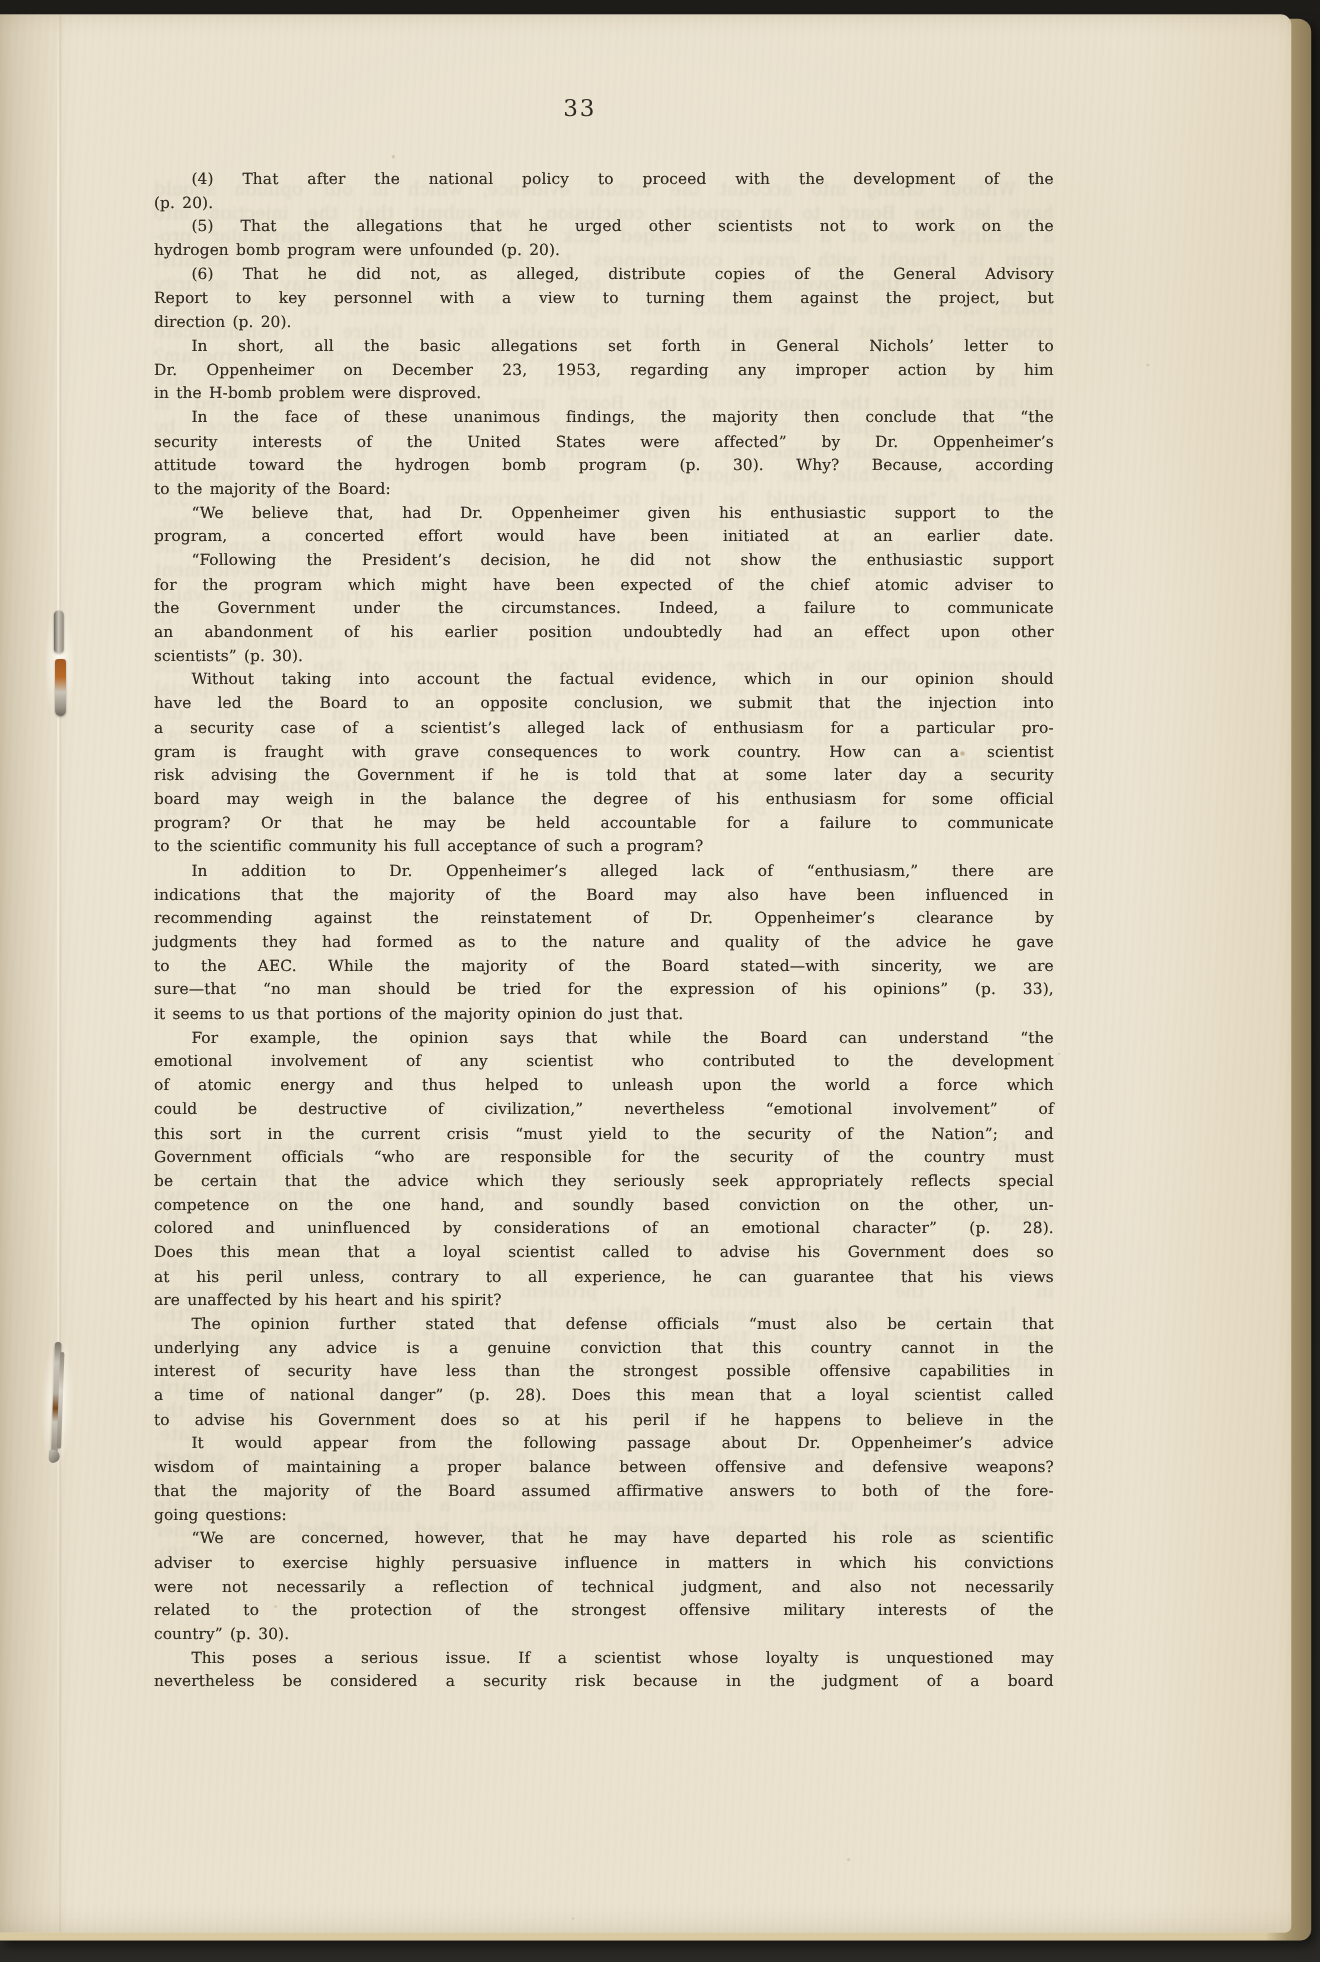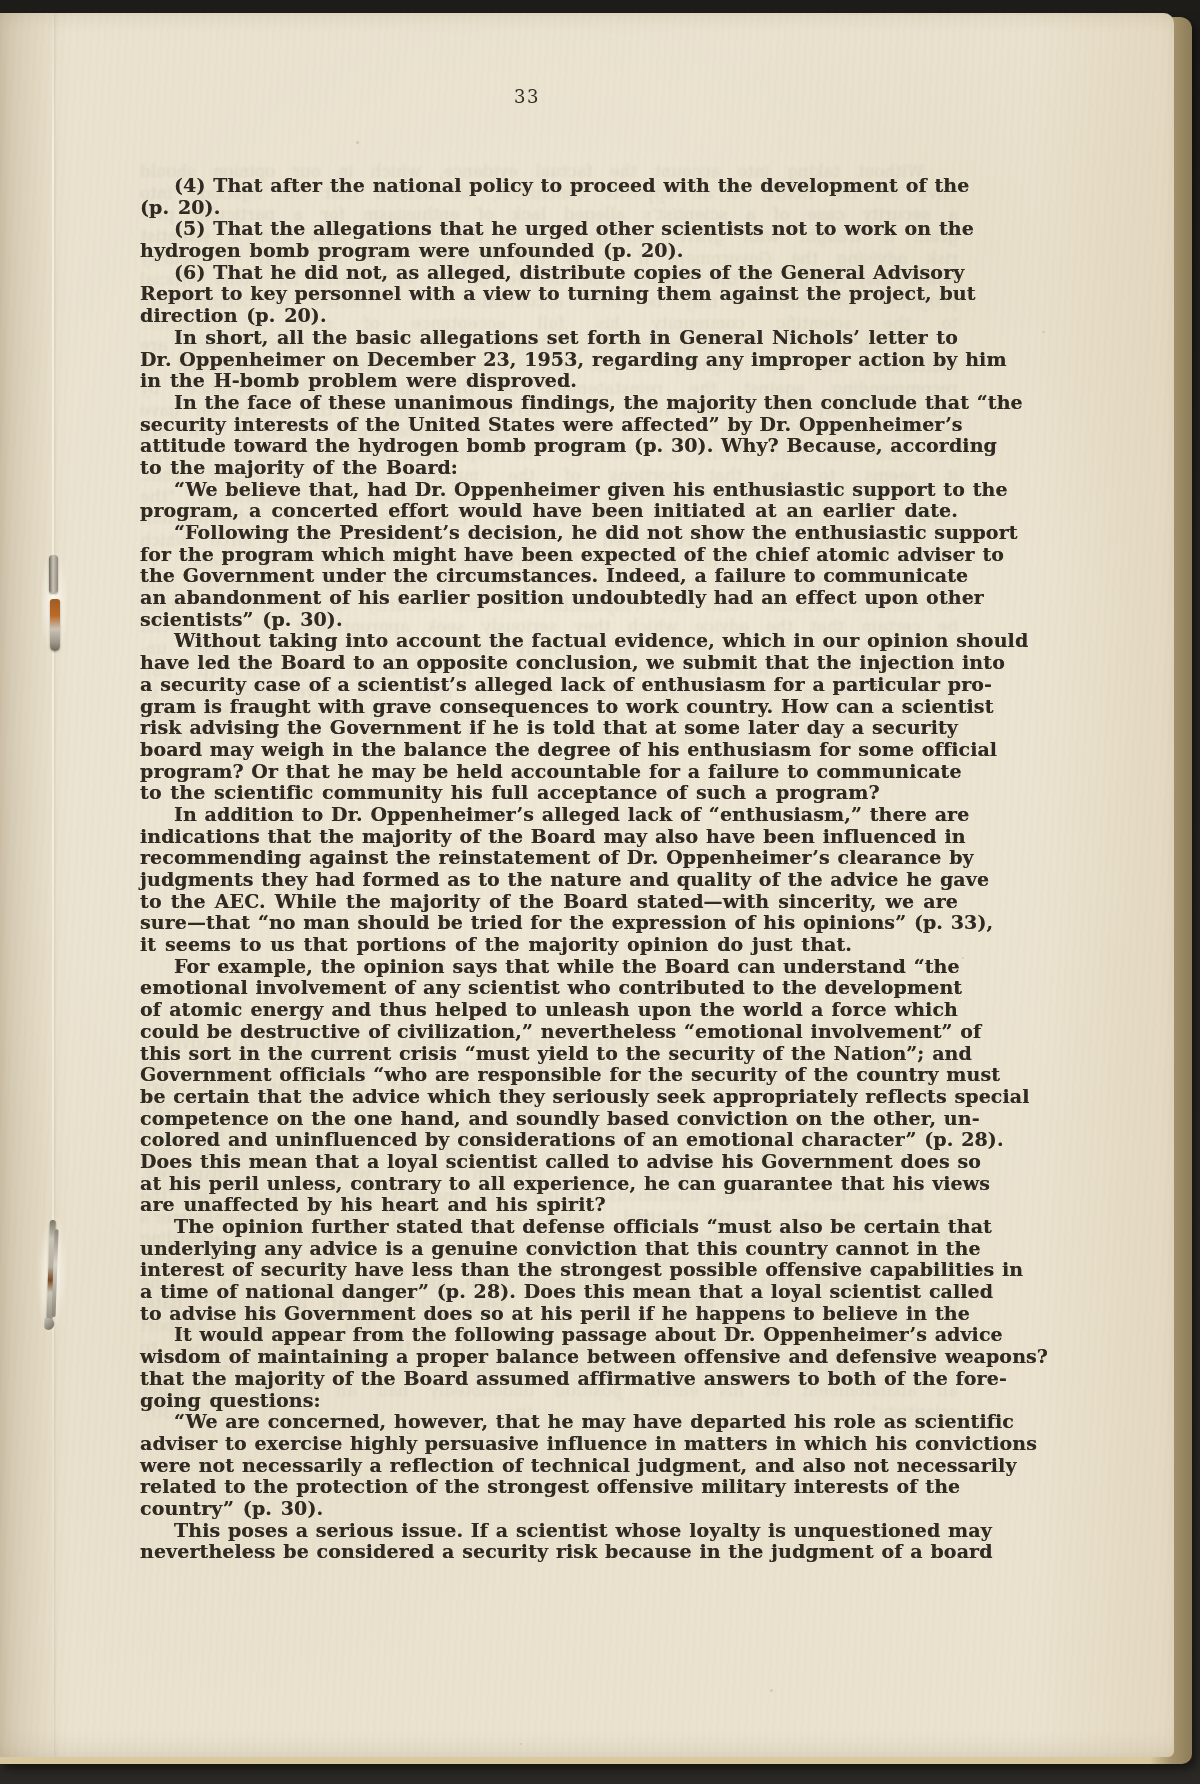--- a/index.html
+++ b/index.html
@@ -46,27 +46,26 @@
       radial-gradient(circle 380px at 20% 75%, rgba(185,165,125,.06), rgba(0,0,0,0)),
       repeating-linear-gradient(93deg, rgba(160,140,100,.025) 0 3px, rgba(0,0,0,0) 3px 7px);
   }
   .crease{
     position:absolute;left:52px;top:0;bottom:0;width:2px;
     background:linear-gradient(180deg, rgba(252,248,236,.0), rgba(252,248,236,.6) 8%, rgba(252,248,236,.45) 60%, rgba(252,248,236,.0));
     box-shadow:1.5px 0 1.5px rgba(110,90,60,.10);
   }
   .page-number{
     position:absolute;left:118px;top:73px;width:818px;
-    text-align:center;font-size:18px;letter-spacing:1.5px;color:var(--ink);
+    text-align:center;font-size:21px;letter-spacing:1.5px;color:var(--ink);
   }
   .text-block{
-    position:absolute;left:140px;top:162px;width:818px;
-    font-size:19px;line-height:21.7px;color:var(--ink);
+    position:absolute;left:140px;top:140px;width:818px;
+    font-size:14px;line-height:21.7px;color:var(--ink);
     text-rendering:optimizeLegibility;
-    font-weight:bold;
   }
   .text-block .line{
     text-align:justify;text-align-last:justify;
     white-space:nowrap;height:21.7px;overflow:visible;
     letter-spacing:.1px;word-spacing:1px;
     text-shadow:0 0 .6px rgba(47,42,34,.55);
   }
   .text-block .line.first{text-indent:34px;}
   .text-block .line.pend{text-align-last:left;word-spacing:2px;}
   

